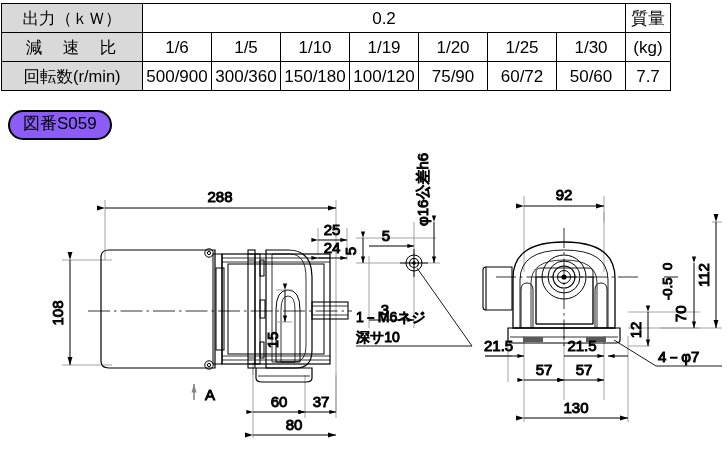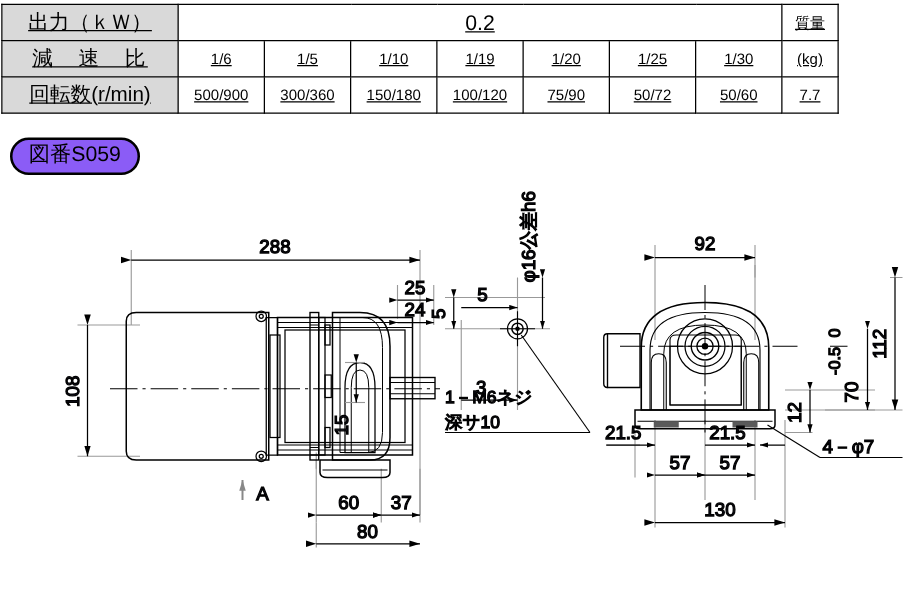--- a/index.html
+++ b/index.html
@@ -5,26 +5,25 @@
   html,body{margin:0;padding:0;background:#ffffff;}
   body{
     width:727px;height:476px;position:relative;overflow:hidden;
     font-family:"Liberation Sans","DejaVu Sans",sans-serif;
     color:#000;
   }
   
   #spec-table{
     position:absolute;left:1px;top:3px;border-collapse:collapse;
     table-layout:fixed;
-    text-decoration:underline;
   }
   #spec-table td{
     border:1.5px solid #000;
     text-align:center;vertical-align:middle;
-    font-size:12px;line-height:1;
+    font-size:17px;line-height:1;
     padding:0;height:28px;
     white-space:nowrap;
     letter-spacing:0px;
   }
   #spec-table td.hdr{
     background:#d9d9d9;width:140px;font-size:16.5px;
   }
   #spec-table td.hdr-sp{letter-spacing:2px;margin-top:19px;}
   #spec-table td.val{width:68px;}
   #spec-table td.mass{width:44px;}
@@ -69,21 +68,21 @@
     <td class="val">1/30</td>
     <td class="mass">(kg)</td>
   </tr>
   <tr>
     <td class="hdr">回転数(r/min)</td>
     <td class="val">500/900</td>
     <td class="val">300/360</td>
     <td class="val">150/180</td>
     <td class="val">100/120</td>
     <td class="val">75/90</td>
-    <td class="val">50/72</td>
+    <td class="val">60/72</td>
     <td class="val">50/60</td>
     <td class="mass">7.7</td>
   </tr>
 </tbody>
   </table>
 
 <div id="zuban-badge">図番S059</div>
 
 <div id="drawing">
 <svg width="727" height="326" viewBox="0 0 727 326" xmlns="http://www.w3.org/2000/svg">

